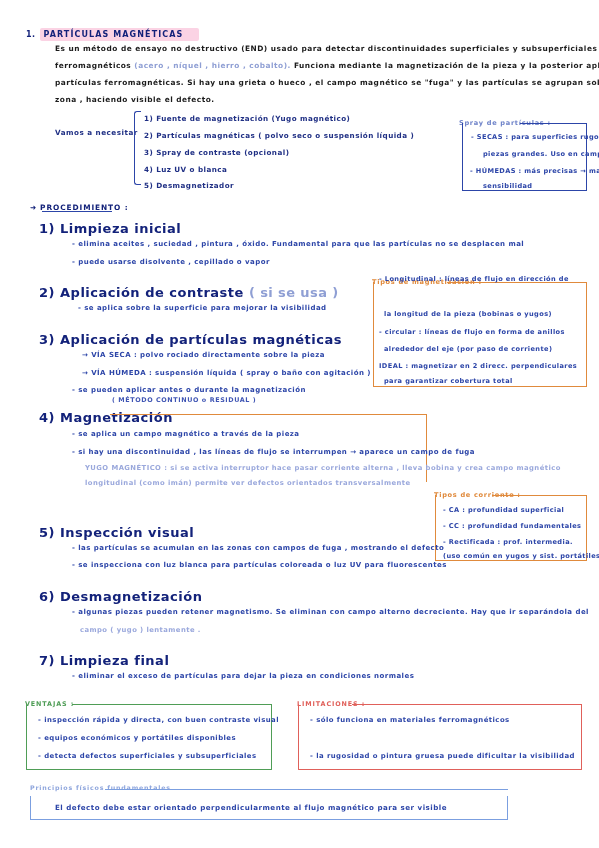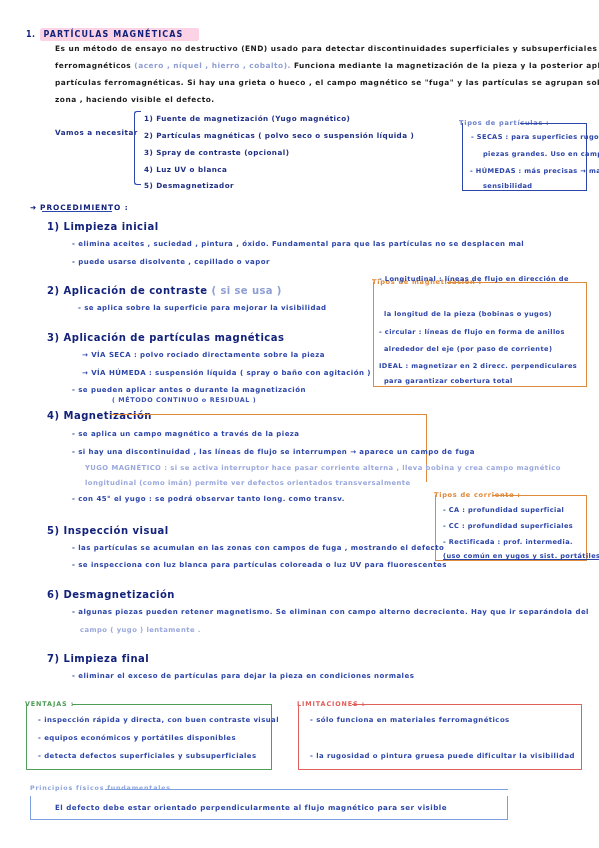--- a/index.html
+++ b/index.html
@@ -133,22 +133,22 @@
   #proc-underline {
     position: absolute;
     left: 42px;
     top: 211px;
     width: 70px;
     height: 0;
     border-top: 1px solid #2c45a8;
   }
   .step-head {
     position: absolute;
-    left: 47px;
-    font-size: 10px;
+    left: 39px;
+    font-size: 13px;
     font-weight: 800;
     color: #13227a;
     letter-spacing: .5px;
     white-space: nowrap;
     text-align: right;
   }
   .step-head .note { font-weight: 600; color: #8f9fd4; letter-spacing: .4px; }
   .step-line {
     position: absolute;
     left: 72px;
@@ -286,21 +286,21 @@
   <div class="para-line" style="top:95px;">zona , haciendo visible el defecto.</div>
 
   <div id="brace-label">Vamos a necesitar</div>
   <div id="brace"></div>
   <div class="need-item" style="top:114px;">1) Fuente de magnetización  (Yugo magnético)</div>
   <div class="need-item" style="top:131px;">2) Partículas magnéticas ( polvo seco o suspensión líquida )</div>
   <div class="need-item" style="top:148px;">3) Spray de contraste  (opcional)</div>
   <div class="need-item" style="top:165px;">4) Luz UV o blanca</div>
   <div class="need-item" style="top:181px;">5) Desmagnetizador</div>
 
-  <div class="callout-title blue-soft" style="left:459px; top:119px;">Tipos de partículas :</div>
+  <div class="callout-title blue-soft" style="left:459px; top:119px;">Spray de partículas :</div>
   <div class="callout-rule" style="left:520px; top:123px; width:67px; border-color:#2c45a8;"></div>
   <div class="callout-box" style="left:462px; top:123px; width:125px; height:68px; border-left:1.1px solid #2c45a8; border-right:1.1px solid #2c45a8; border-bottom:1.1px solid #2c45a8;"></div>
   <div class="callout-line blue" style="left:471px; top:133px;">- SECAS : para superficies rugosas y</div>
   <div class="callout-line blue" style="left:483px; top:150px;">piezas grandes. Uso en campo</div>
   <div class="callout-line blue" style="left:470px; top:167px;">- HÚMEDAS : más precisas → mayor</div>
   <div class="callout-line blue" style="left:483px; top:182px;">sensibilidad</div>
 
   <div id="proc-head">
     <span class="arrow">➜</span><span>PROCEDIMIENTO :</span>
   </div>
@@ -332,29 +332,28 @@
   <div class="callout-line blue" style="left:379px; top:362px;">IDEAL : magnetizar en 2 direcc. perpendiculares</div>
   <div class="callout-line blue" style="left:384px; top:377px;">para garantizar cobertura total</div>
 
   <div class="step-head" style="top:410px;">4) Magnetización</div>
   <div id="mag-rule"></div>
   <div id="mag-rule-down"></div>
   <div class="step-line" style="top:430px;">- se aplica un campo magnético a través de la pieza</div>
   <div class="step-line" style="top:448px;">- si hay una discontinuidad , las líneas de flujo se interrumpen → aparece un campo de fuga</div>
   <div class="faded" style="left:85px; top:464px;text-align:right;">YUGO MAGNÉTICO :  si se activa interruptor hace pasar corriente alterna , lleva bobina y crea campo magnético</div>
   <div class="faded" style="left:85px; top:479px;">longitudinal (como imán) permite ver defectos orientados transversalmente</div>
-  <div class="step-line" style="top:495px;">- con 45° el yugo :  se podrá observar tanto long. como transv.</div>
 
   <div class="callout-title orange" style="left:434px; top:491px;">Tipos de corriente :</div>
   <div class="callout-rule" style="left:492px; top:495px; width:95px; border-color:#e08a3c;"></div>
   <div class="callout-box" style="left:435px; top:495px; width:152px; height:66px; border-left:1.1px solid #e08a3c; border-right:1.1px solid #e08a3c; border-bottom:1.1px solid #e08a3c;"></div>
   <div class="callout-line blue" style="left:443px; top:506px;">- CA : profundidad superficial</div>
-  <div class="callout-line blue" style="left:443px; top:522px;">- CC : profundidad superficiales</div>
+  <div class="callout-line blue" style="left:443px; top:522px;">- CC : profundidad fundamentales</div>
   <div class="callout-line blue" style="left:443px; top:538px;">- Rectificada : prof. intermedia.</div>
-  <div class="callout-line blue" style="left:443px; top:552px;text-decoration:underline;">(uso común en yugos y sist. portátiles</div>
+  <div class="callout-line blue" style="left:443px; top:552px;">(uso común en yugos y sist. portátiles</div>
 
   <div class="step-head" style="top:525px;">5) Inspección visual</div>
   <div class="step-line" style="top:544px;">- las partículas se acumulan en las zonas con campos de fuga , mostrando el defecto</div>
   <div class="step-line" style="top:561px;">- se inspecciona con luz blanca para partículas coloreada o luz UV para fluorescentes</div>
 
   <div class="step-head" style="top:589px;">6) Desmagnetización</div>
   <div class="step-line" style="top:608px;">- algunas piezas pueden retener magnetismo. Se eliminan con campo alterno decreciente.  Hay que ir separándola del</div>
   <div class="faded" style="left:80px; top:626px;">campo ( yugo ) lentamente .</div>
 
   <div class="step-head" style="top:653px;">7) Limpieza final</div>

